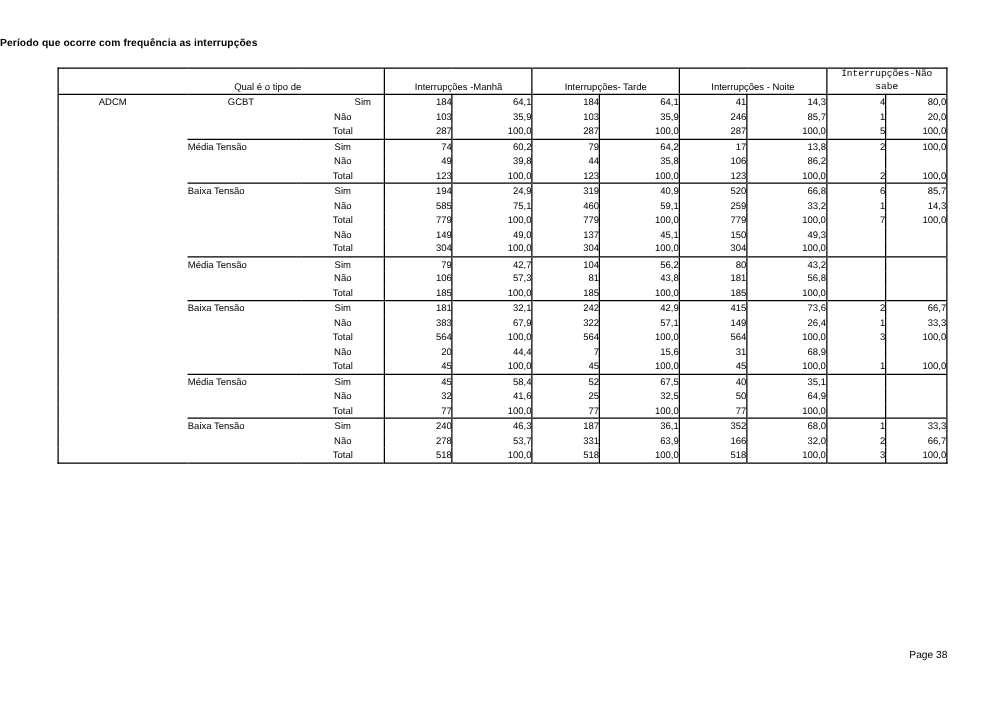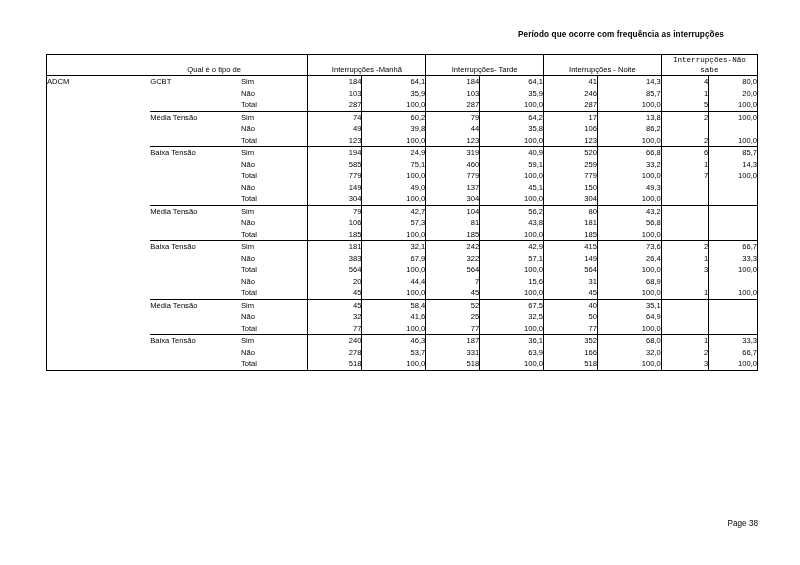--- a/index.html
+++ b/index.html
@@ -13,22 +13,22 @@
     position: relative;
     font-family: "Liberation Sans", sans-serif;
     color: #000000;
     overflow: hidden;
   }
 
   #page-title {
     position: absolute;
     left: 0;
     top: 30px;
-    width: 724px;
-    text-align: right;
+    width: 800px;
+    text-align: left;
     font-size: 8.2px;
     font-weight: bold;
     letter-spacing: 0.1px;
   }
 
   #crosstab-wrap {
     position: absolute;
     left: 46px;
     top: 54px;
     width: 712px;
@@ -93,36 +93,36 @@
     text-align: left;
     padding-left: 2px;
     white-space: nowrap;
   }
   .c-tipo {
     text-align: left;
     padding-left: 2px;
     white-space: nowrap;
   }
   .c-resp {
-    text-align: left;
+    text-align: center;
     padding-left: 2px;
     white-space: nowrap;
     border-right: 1.4px solid #000;
   }
   .c-num {
     text-align: right;
     padding-right: 3px;
     white-space: nowrap;
   }
   .c-num.lsep { border-left: 1.4px solid #000; }
   .c-num.lthin { border-left: 1px solid #000; }
 
   
   tr.grp-start > td { border-top: 1px solid #000; }
-  tr.area-start > td { border-top: 1.4px solid #000; }
+  tr.area-start > td { border-top: 1.4px solid #000; padding-left: 32px; }
   tr.area-start > td.c-area { border-top: 1.4px solid #000; }
   tr.grp-start > td.c-area { border-top: none; }
 
   #page-footer {
     position: absolute;
     right: 42px;
     top: 519px;
     font-size: 8.2px;
   }
 </style>

